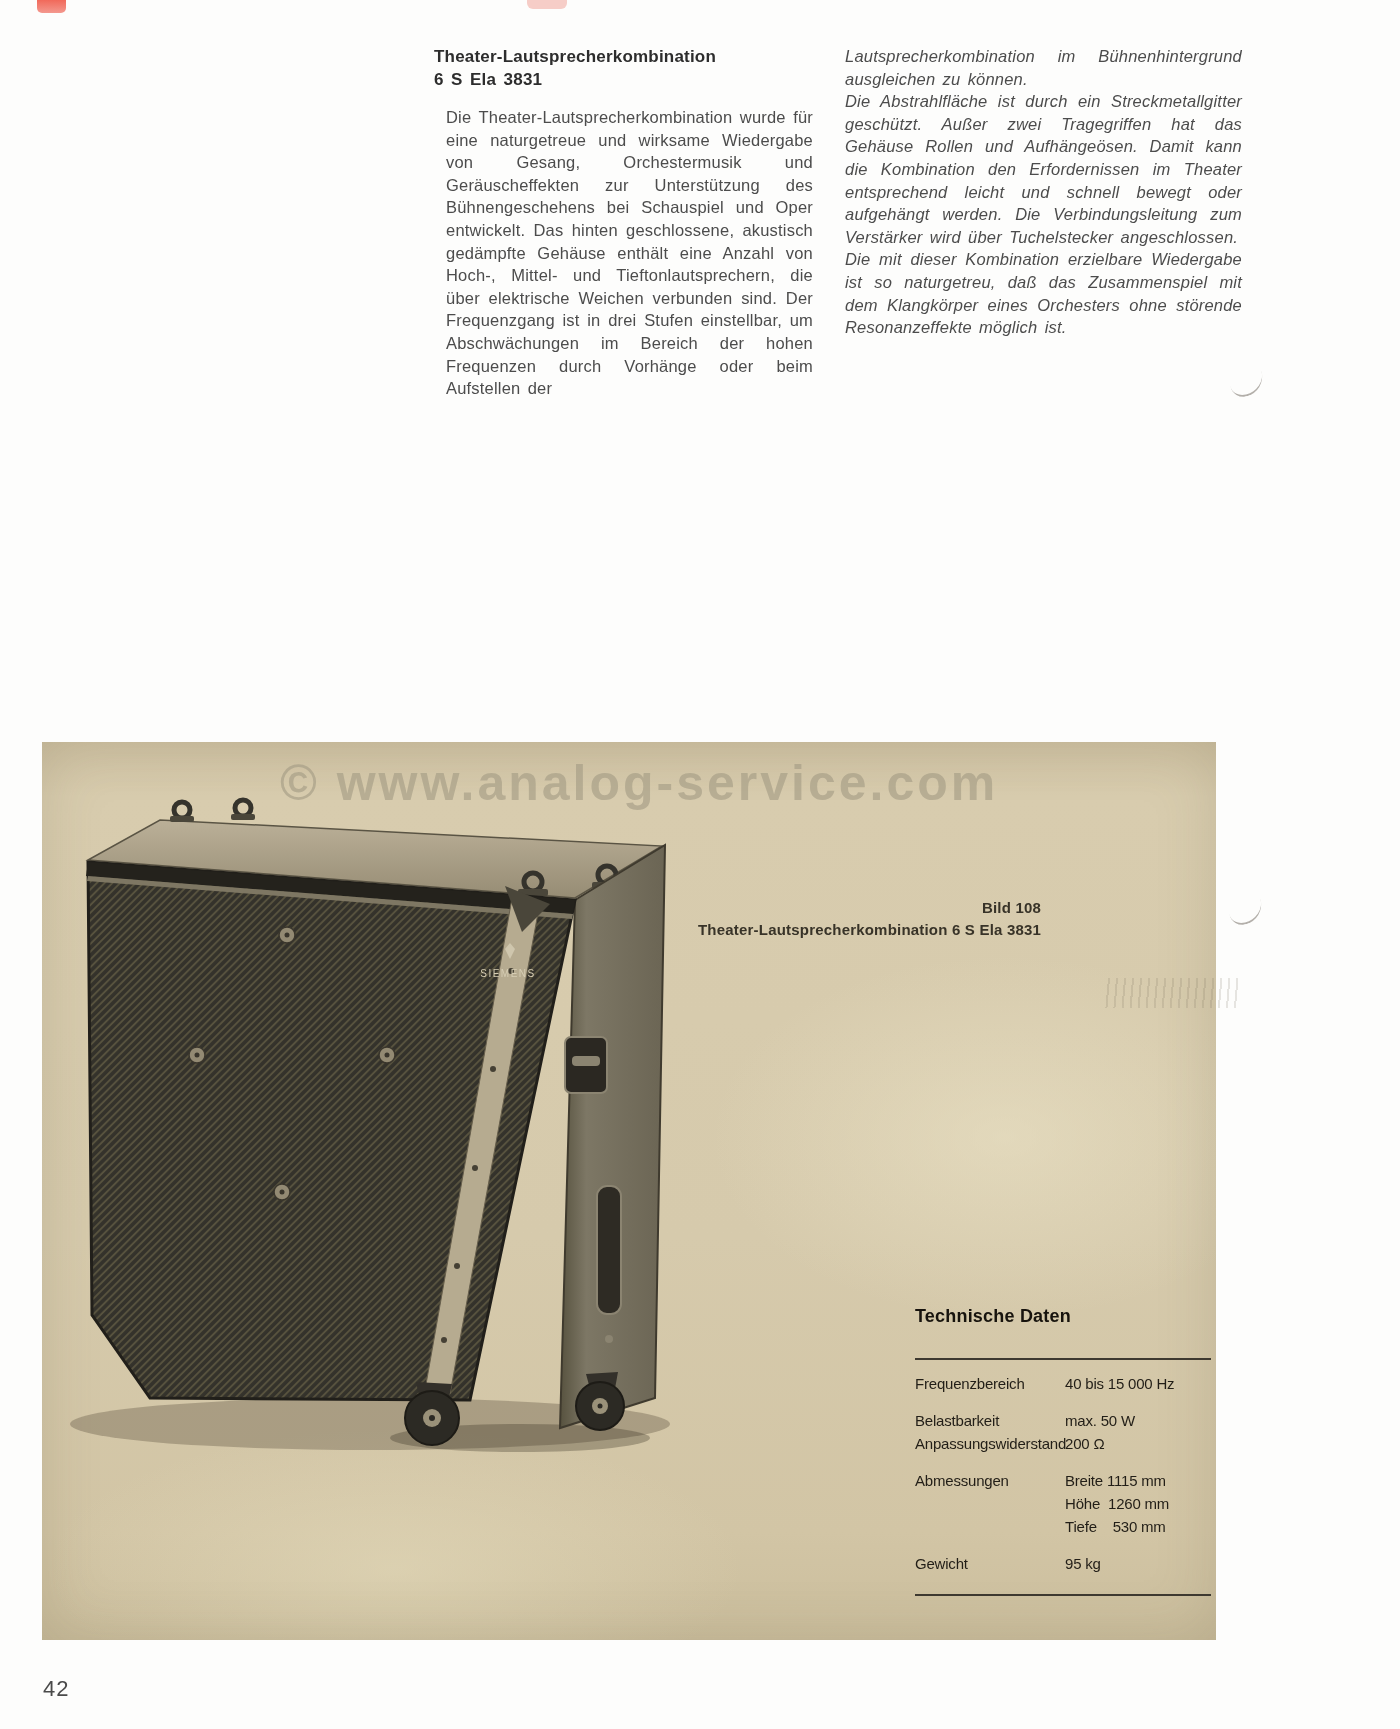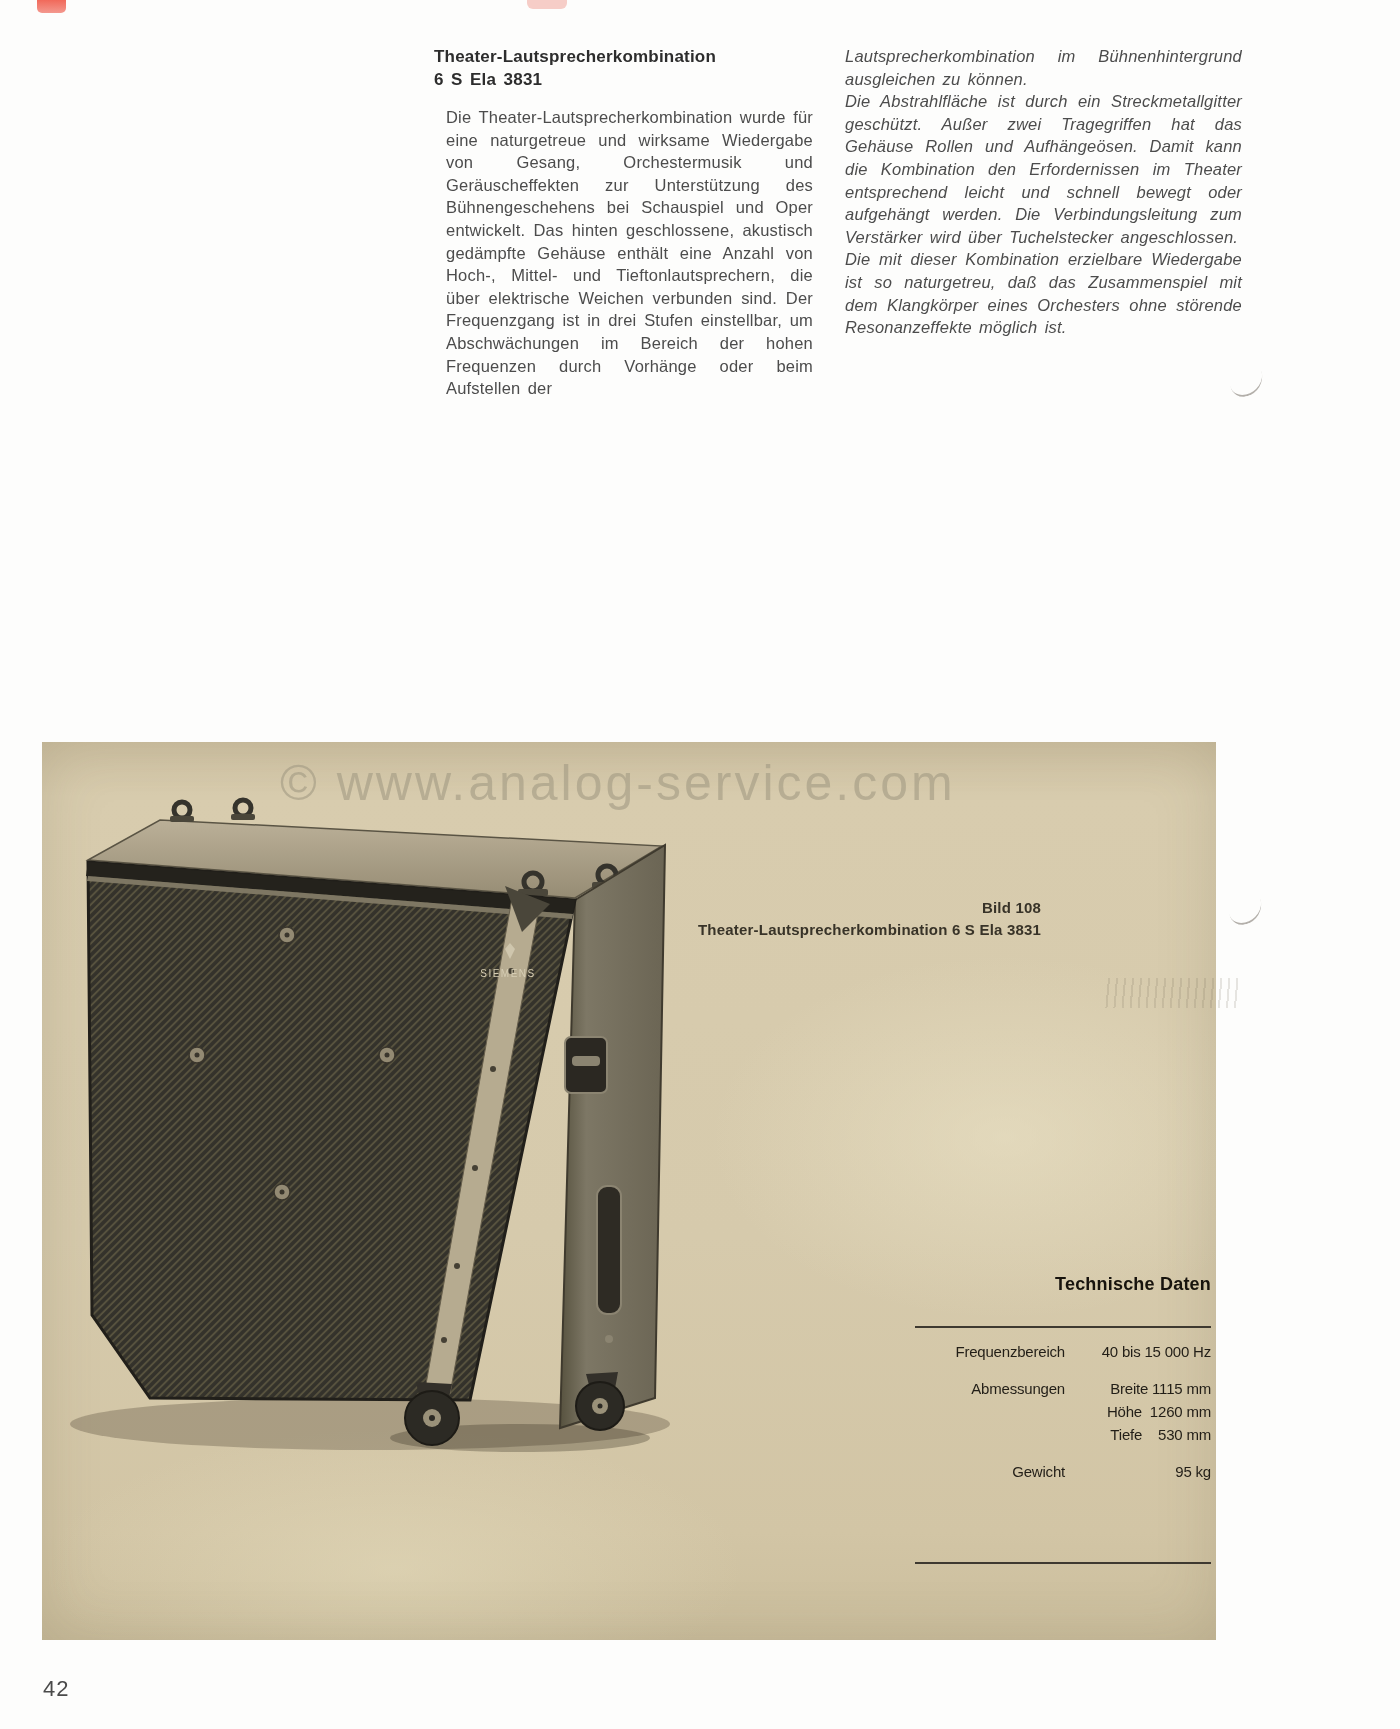--- a/index.html
+++ b/index.html
@@ -24,27 +24,27 @@
     position:absolute;left:42px;top:742px;width:1174px;height:898px;
     background:
       radial-gradient(ellipse 420px 260px at 82% 44%, rgba(236,228,200,0.55) 0%, rgba(236,228,200,0) 70%),
       radial-gradient(ellipse 500px 200px at 30% 92%, rgba(230,221,190,0.5) 0%, rgba(230,221,190,0) 70%),
       linear-gradient(180deg,#cfc2a3 0%, #d8ccae 6%, #d6caac 55%, #d2c5a5 88%, #cbbe9d 100%);
     box-shadow: inset 0 0 60px rgba(100,88,60,0.18);
   }
   .watermark{
     position:absolute;left:238px;top:12px;
     font-size:50px;letter-spacing:3px;color:#a29a83;opacity:0.6;
-    white-space:nowrap;font-weight:normal;
+    white-space:nowrap;font-weight:bold;
   }
   .figure-caption{position:absolute;left:656px;top:155px;color:#383328;
     font-size:15px;line-height:22px;font-weight:bold;letter-spacing:0.2px;text-align:right;}
   .speaker-svg{position:absolute;left:18px;top:52px;}
   
-  .tech{position:absolute;left:873px;top:532px;width:296px;color:#221e17;text-align:right;}
+  .tech{position:absolute;left:873px;top:564px;width:296px;color:#221e17;}
   .tech-heading{font-size:18px;font-weight:bold;color:#17130d;letter-spacing:0.2px;}
   .tech-rule{height:0;border-top:2.5px solid #3e3930;margin-top:0;}
   .rule-top{position:absolute;left:0;top:52px;width:296px;}
   .rule-bottom{position:absolute;left:0;top:288px;width:296px;}
   .tech-rows{position:absolute;left:0;top:66px;width:296px;font-size:15px;line-height:23px;}
   .tech-row{display:flex;margin-bottom:14px;}
   .tech-row .tl{width:150px;flex:0 0 150px;white-space:nowrap;letter-spacing:-0.2px;}
   .tech-row .tv{flex:1;white-space:nowrap;letter-spacing:-0.2px;}
   .line{display:block;}
   
@@ -186,20 +186,30 @@
 
     <div class="tech">
       <div class="tech-heading">Technische Daten</div>
       <div class="tech-rule rule-top"></div>
       <div class="tech-rows">
         <div class="tech-row">
           <div class="tl">Frequenzbereich</div>
           <div class="tv">40 bis 15 000 Hz</div>
         </div>
         <div class="tech-row">
+          <div class="tl">
+            <span class="line">Belastbarkeit</span>
+            <span class="line">Anpassungswiderstand</span>
+          </div>
+          <div class="tv">
+            <span class="line">max. 50 W</span>
+            <span class="line">200 Ω</span>
+          </div>
+        </div>
+        <div class="tech-row">
           <div class="tl">Abmessungen</div>
           <div class="tv">
             <span class="line">Breite 1115 mm</span>
             <span class="line">Höhe&nbsp;&nbsp;1260 mm</span>
             <span class="line">Tiefe&nbsp;&nbsp;&nbsp;&nbsp;530 mm</span>
           </div>
         </div>
         <div class="tech-row">
           <div class="tl">Gewicht</div>
           <div class="tv">95 kg</div>

